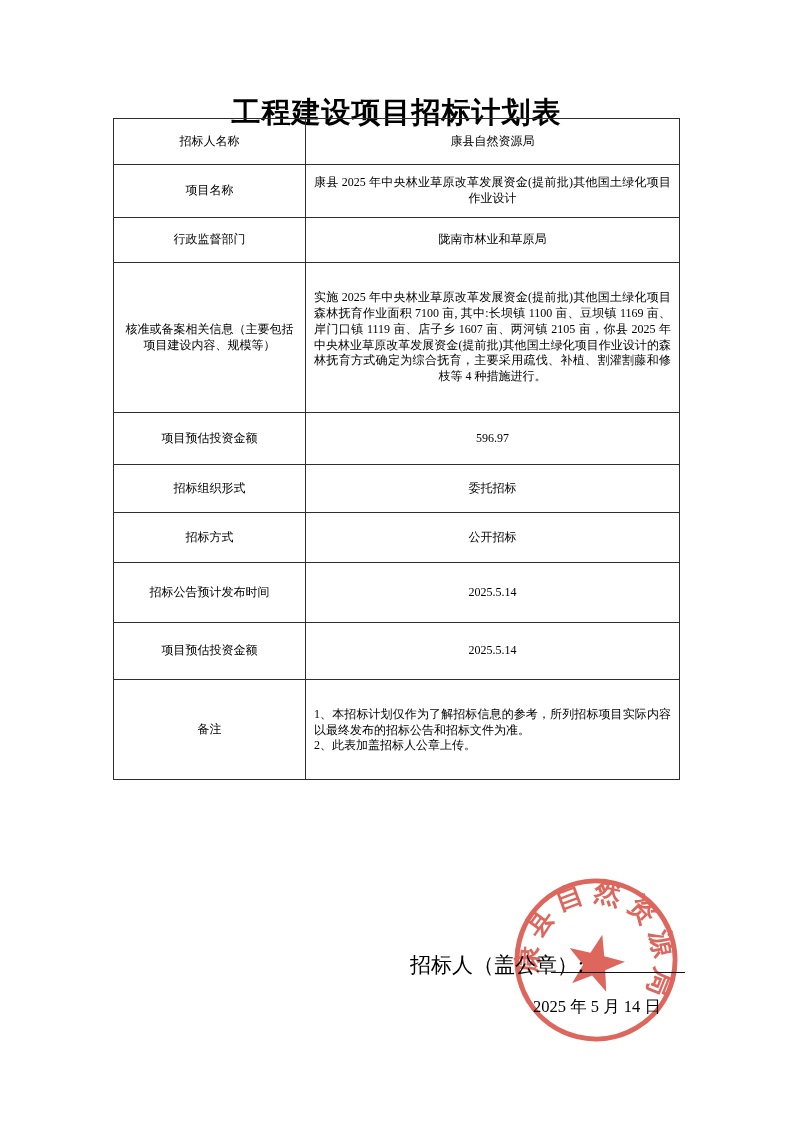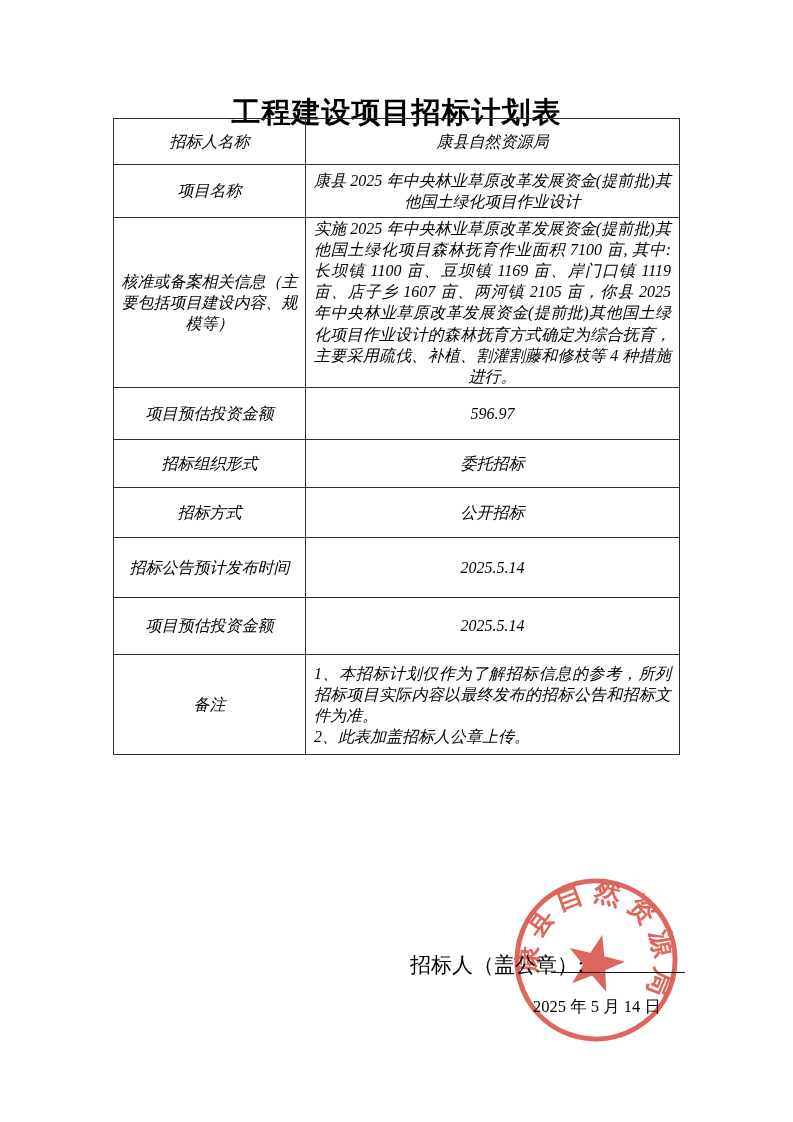--- a/index.html
+++ b/index.html
@@ -27,23 +27,22 @@
     color: #000000;
     margin-top: 19px;
   }
   table.plan-table {
     position: absolute;
     left: 113px;
     top: 118px;
     width: 566px;
     border-collapse: collapse;
     table-layout: fixed;
-    font-size: 16px;
+    font-size: 12px;
     line-height: 1.32;
-    font-style: italic;
   }
   table.plan-table td {
     border: 1.5px solid #2e2e2e;
     vertical-align: middle;
     overflow: hidden;
   }
   td.cell-label {
     width: 192px;
     text-align: center;
     padding: 0 6px;
@@ -127,20 +126,24 @@
   <table class="plan-table">
     <tbody>
       <tr class="r0">
         <td class="cell-label">招标人名称</td>
         <td class="cell-value val-center">康县自然资源局</td>
       </tr>
       <tr class="r1">
         <td class="cell-label">项目名称</td>
         <td class="cell-value val-justify">康县 2025 年中央林业草原改革发展资金(提前批)其他国土绿化项目作业设计</td>
       </tr>
+      <tr class="r2">
+        <td class="cell-label">行政监督部门</td>
+        <td class="cell-value val-center">陇南市林业和草原局</td>
+      </tr>
       <tr class="r4">
         <td class="cell-label">核准或备案相关信息（主要包括项目建设内容、规模等）</td>
         <td class="cell-value val-justify">实施 2025 年中央林业草原改革发展资金(提前批)其他国土绿化项目森林抚育作业面积 7100 亩, 其中:长坝镇 1100 亩、豆坝镇 1169 亩、岸门口镇 1119 亩、店子乡 1607 亩、两河镇 2105 亩，你县 2025 年中央林业草原改革发展资金(提前批)其他国土绿化项目作业设计的森林抚育方式确定为综合抚育，主要采用疏伐、补植、割灌割藤和修枝等 4 种措施进行。</td>
       </tr>
       <tr class="r6">
         <td class="cell-label">项目预估投资金额</td>
         <td class="cell-value val-center">596.97</td>
       </tr>
       <tr class="r7">
         <td class="cell-label">招标组织形式</td>

